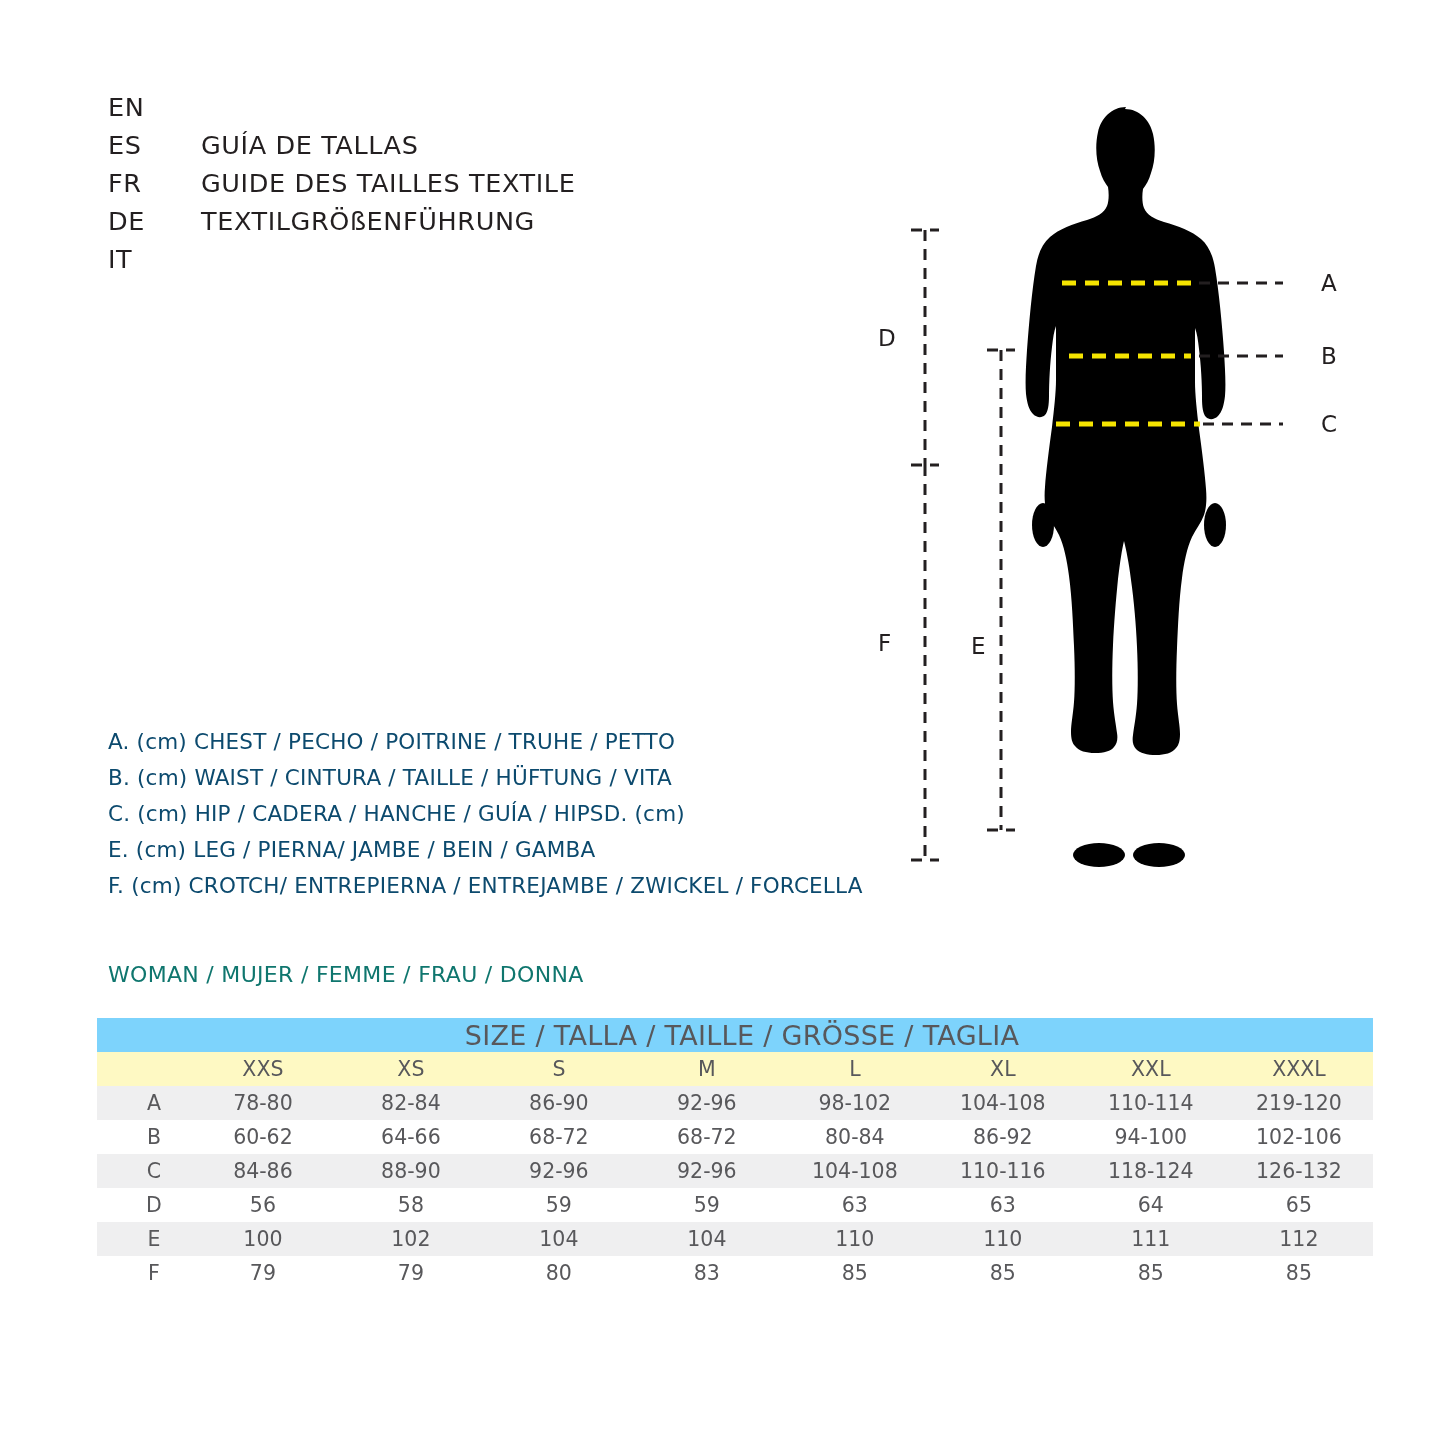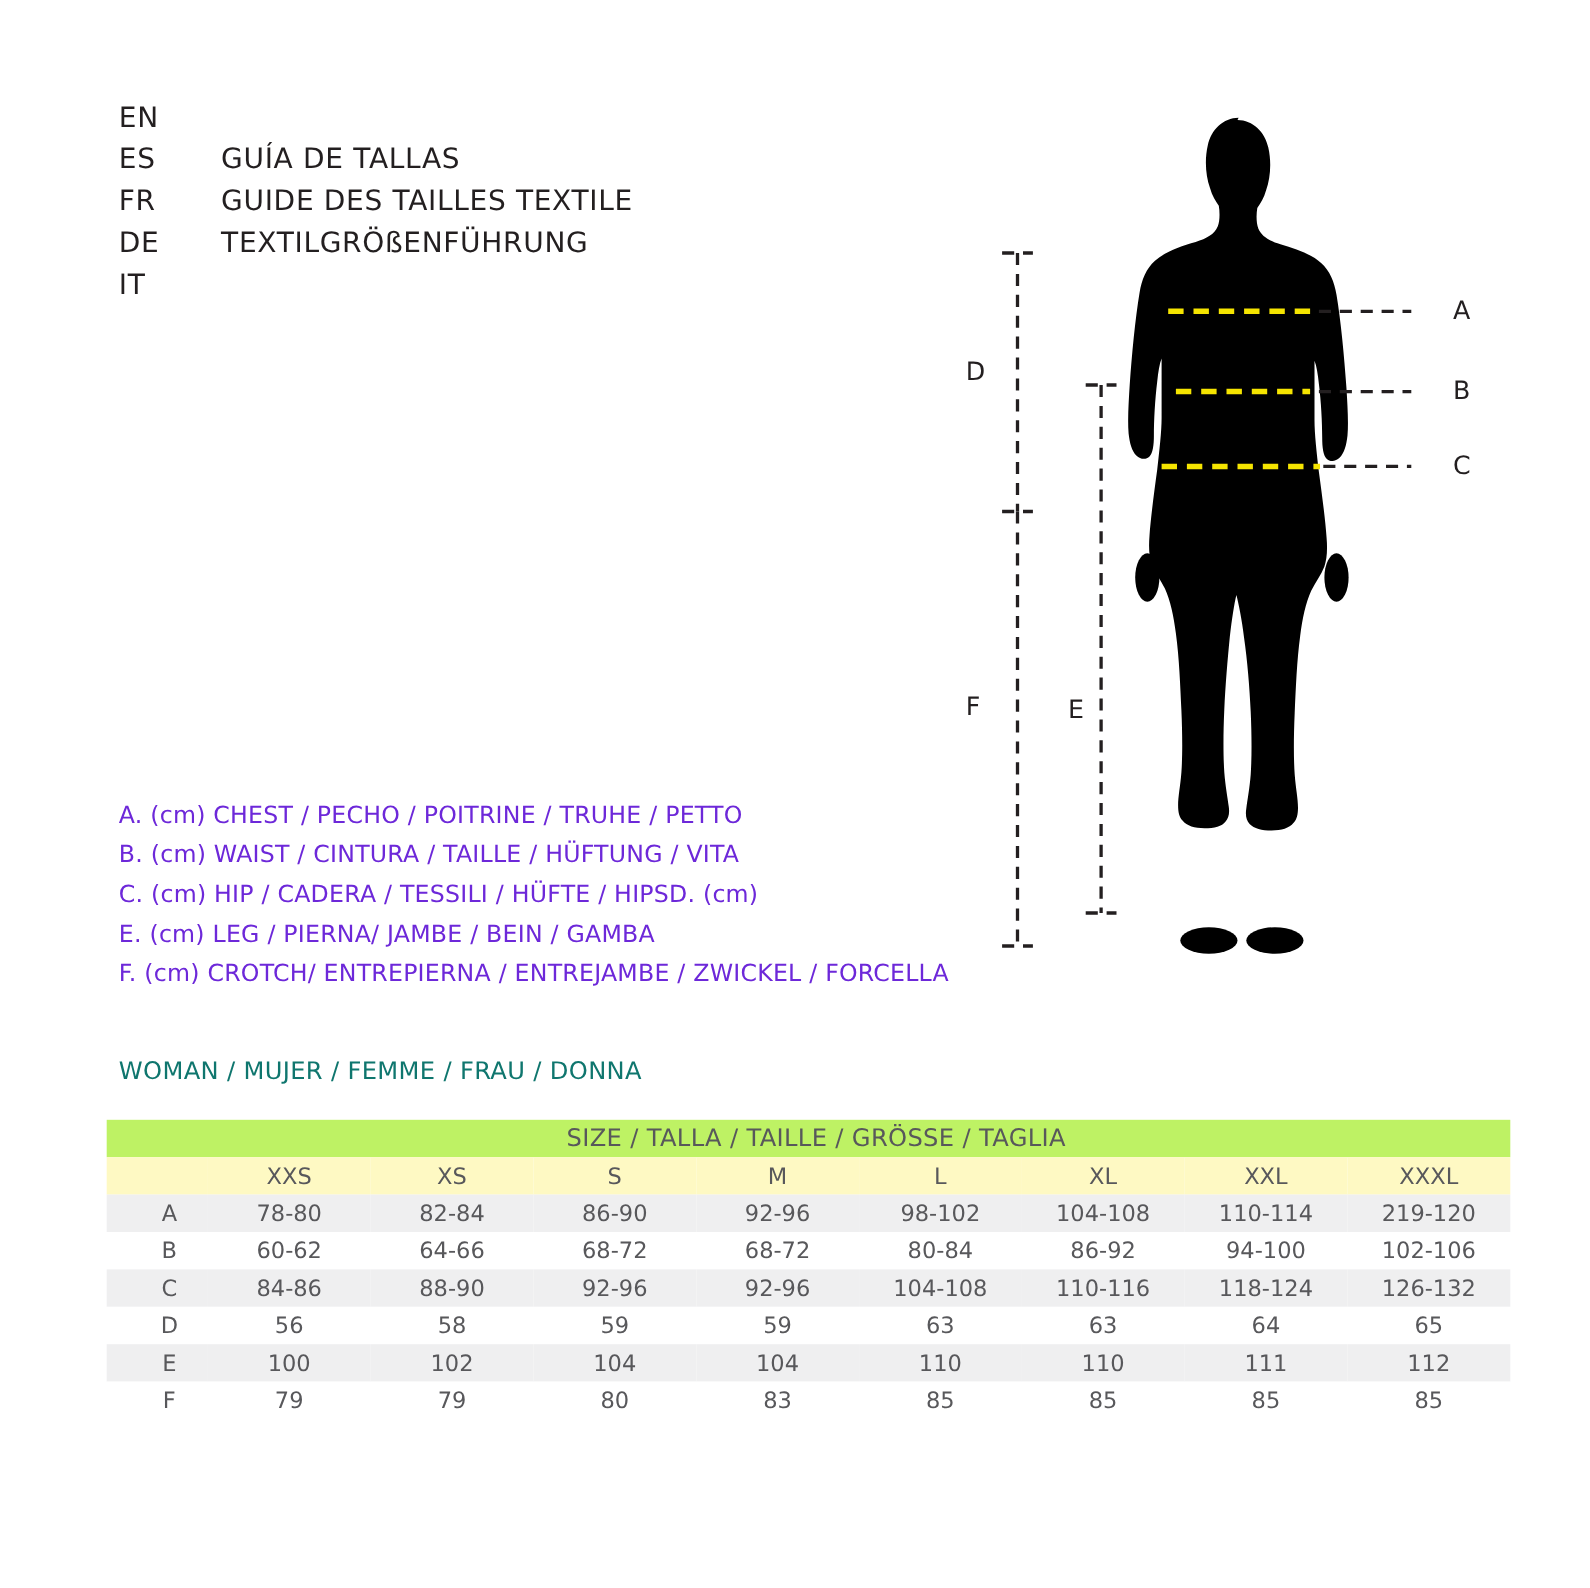--- a/index.html
+++ b/index.html
@@ -49,21 +49,21 @@
     position: absolute;
     left: 95px;
     top: 724px;
     width: 810px;
   }
   .legend-row {
     font-size: 21.5px;
     letter-spacing: 0.2px;
     line-height: 36px;
     white-space: nowrap;
-    color: #6d28d9;
+    color: #0c4a6e;
   }
 
   .gender-label {
     position: absolute;
     left: 95px;
     top: 962px;
     font-size: 22px;
     letter-spacing: 0.3px;
     color: #0f766e;
     white-space: nowrap;
@@ -84,25 +84,25 @@
     color: #58585b;
   }
   table.size-table td, table.size-table th {
     padding: 0;
     margin: 0;
     text-align: center;
     height: 34px;
     font-weight: normal;
   }
   .size-head-cell {
-    background: #bef264;
+    background: #7dd3fc;
     color: #58585b;
     text-align: left;
     padding-left: 14px !important;
-    font-size: 22px;
+    font-size: 27px;
     letter-spacing: 0.3px;
     height: 34px;
   }
   .col-label {
     width: 82px;
     text-align: left;
     padding-left: 22px !important;
     color: #58585b;
   }
   .row-white { background: #ffffff; }
@@ -260,21 +260,21 @@
     <span class="meas-letter" style="left:478px; top:288px;">B</span>
     <span class="meas-letter" style="left:478px; top:356px;">C</span>
     <span class="meas-letter" style="left:35px; top:270px;">D</span>
     <span class="meas-letter" style="left:128px; top:578px;">E</span>
     <span class="meas-letter" style="left:35px; top:575px;">F</span>
   </div>
 
   <div class="legend">
     <div class="legend-row">A. (cm) CHEST / PECHO / POITRINE / TRUHE / PETTO</div>
     <div class="legend-row">B. (cm) WAIST / CINTURA / TAILLE / HÜFTUNG / VITA</div>
-    <div class="legend-row">C. (cm) HIP / CADERA / TESSILI / HÜFTE / HIPSD. (cm)</div>
+    <div class="legend-row">C. (cm) HIP / CADERA / HANCHE / GUÍA / HIPSD. (cm)</div>
     <div class="legend-row">E. (cm) LEG / PIERNA/ JAMBE / BEIN / GAMBA</div>
     <div class="legend-row">F. (cm) CROTCH/ ENTREPIERNA / ENTREJAMBE / ZWICKEL / FORCELLA</div>
   </div>
 
   <div class="gender-label">WOMAN / MUJER / FEMME / FRAU / DONNA</div>
 
   <div class="table-wrap">
     <table class="size-table">
       <colgroup>
         <col style="width:82px">

